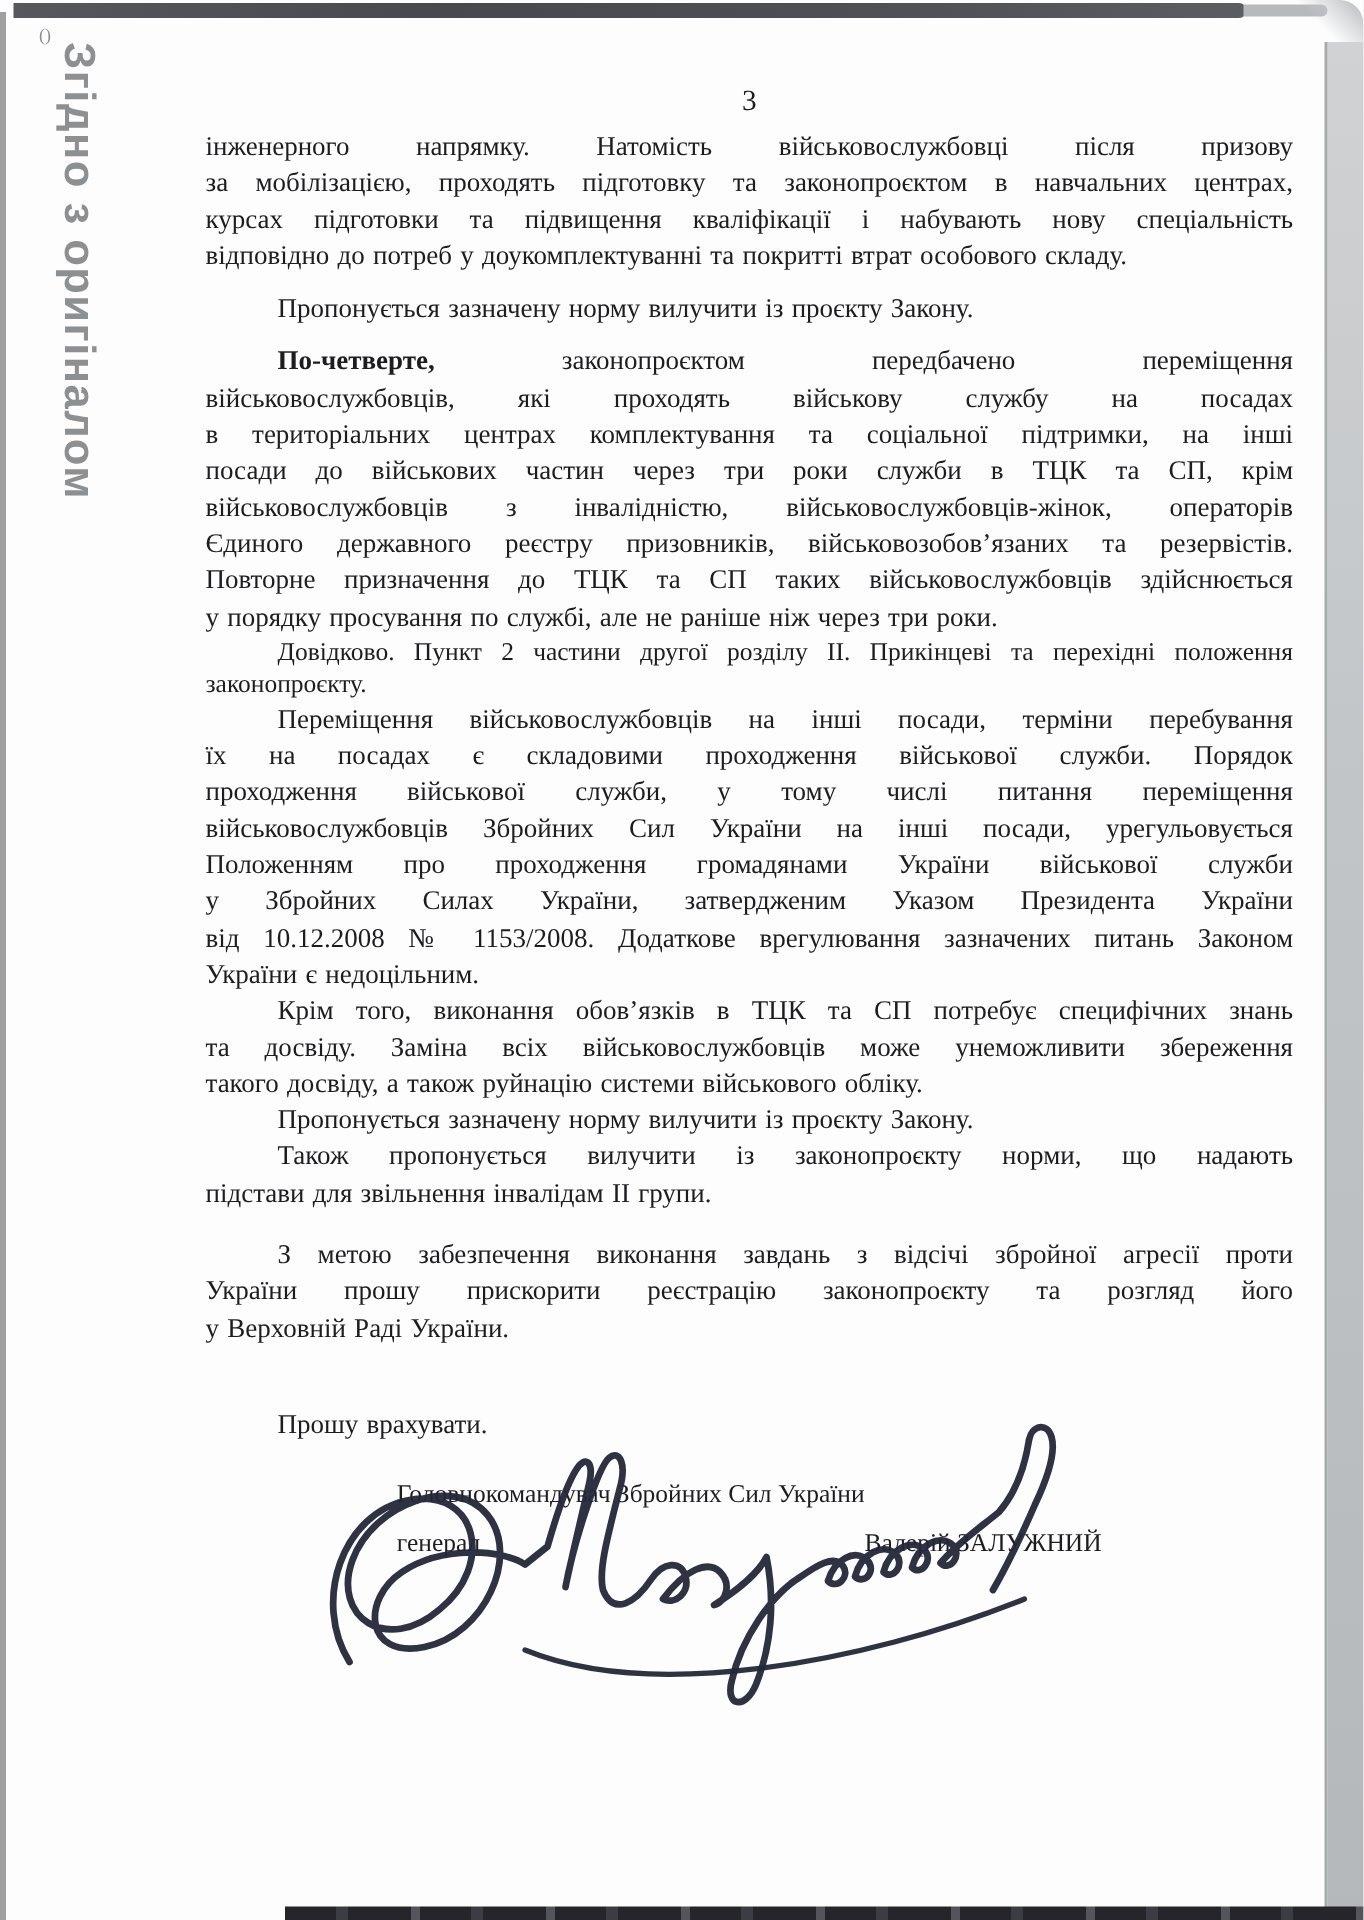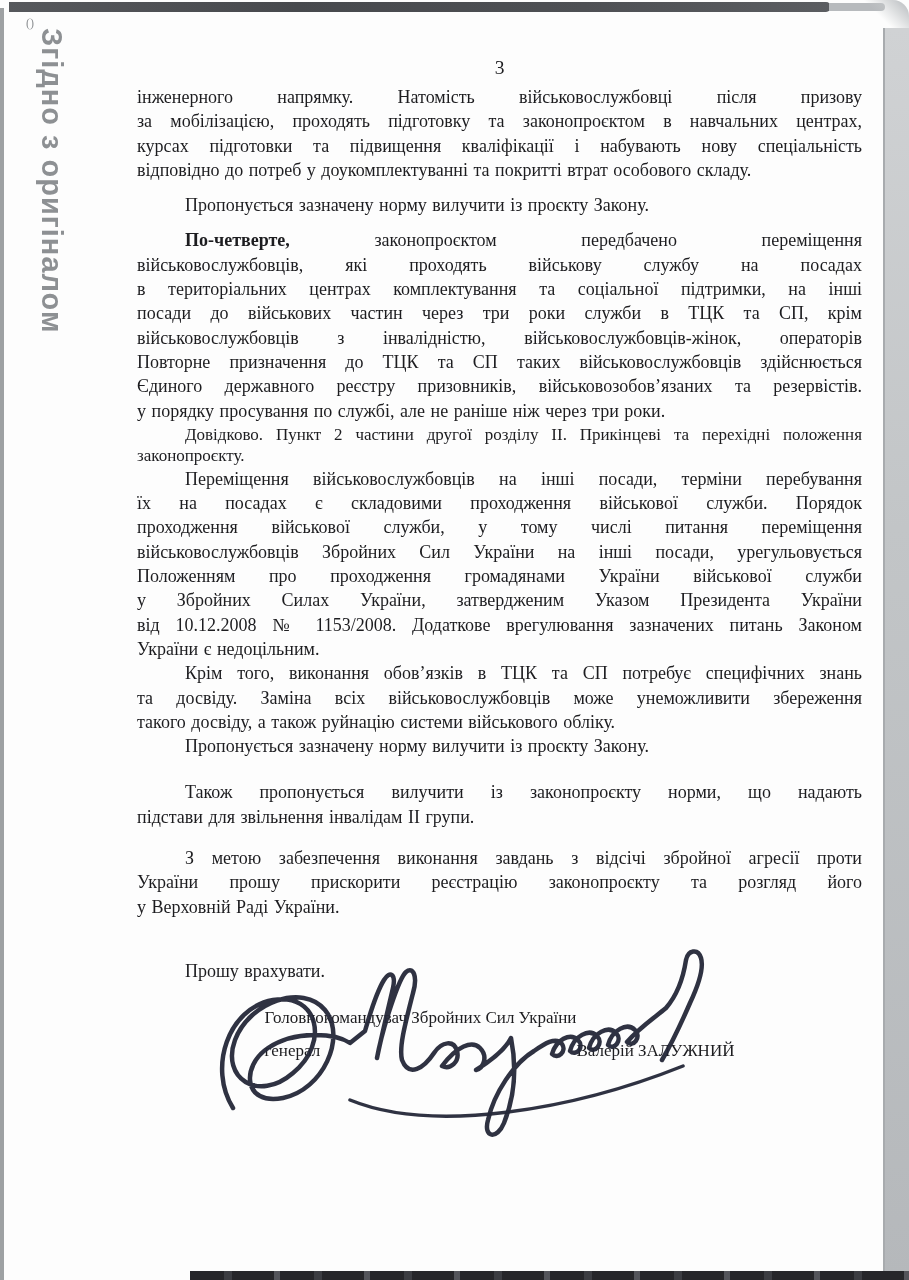--- a/index.html
+++ b/index.html
@@ -29,21 +29,21 @@
     font-size:19.5px;line-height:24px;}
   .doc-body{position:absolute;left:137px;top:85px;width:725px;}
   .para{margin:0;font-size:18px;line-height:24.3px;}
   .para .line{text-align:left;word-spacing:1px;}
   .para .line.j{text-align:justify;text-align-last:justify;}
   .para .line.ind{text-indent:48px;}
   .para b{font-weight:bold;margin-top:31px;}
   .para.note{font-size:17px;line-height:21.5px;}
   .paragraphs .para:nth-child(2),.paragraphs .para:nth-child(3){margin-top:11px;}
   .paragraphs .para:nth-child(4){margin-top:1px;}
-  .paragraphs .para:nth-child(8){margin-top:22px;}
+  .paragraphs .para:nth-child(8){margin-top:0;}
   .paragraphs .para:nth-child(9){margin-top:17px;}
   .paragraphs .para:nth-child(10){margin-top:40px;}
 
   .sig-row{display:flex;justify-content:center;align-items:flex-end;margin-top:23px;
     font-size:17px;line-height:24.3px;}
   .sig-left div + div{margin-top:8px;}
   .sig-name{white-space:nowrap;}
 
   .signature{position:absolute;left:213px;top:948px;width:505px;height:205px;}
   .signature path{fill:none;stroke:#242738;stroke-width:4.5;stroke-linecap:round;stroke-linejoin:round;opacity:.95;}
@@ -76,22 +76,22 @@
         </div>
         <div class="para ">
           <div class="line ind">Пропонується зазначену норму вилучити із проєкту Закону.</div>
         </div>
         <div class="para ">
           <div class="line j ind"><b>По-четверте,</b> законопроєктом передбачено переміщення</div>
           <div class="line j">військовослужбовців, які проходять військову службу на посадах</div>
           <div class="line j">в територіальних центрах комплектування та соціальної підтримки, на інші</div>
           <div class="line j">посади до військових частин через три роки служби в ТЦК та СП, крім</div>
           <div class="line j">військовослужбовців з інвалідністю, військовослужбовців-жінок, операторів</div>
+          <div class="line j">Єдиного державного реєстру призовників, військовозобов’язаних та резервістів.</div>
           <div class="line j">Повторне призначення до ТЦК та СП таких військовослужбовців здійснюється</div>
-          <div class="line j">Єдиного державного реєстру призовників, військовозобов’язаних та резервістів.</div>
           <div class="line">у порядку просування по службі, але не раніше ніж через три роки.</div>
         </div>
         <div class="para note">
           <div class="line j ind">Довідково. Пункт 2 частини другої розділу ІІ. Прикінцеві та перехідні положення</div>
           <div class="line">законопроєкту.</div>
         </div>
         <div class="para ">
           <div class="line j ind">Переміщення військовослужбовців на інші посади, терміни перебування</div>
           <div class="line j">їх на посадах є складовими проходження військової служби. Порядок</div>
           <div class="line j">проходження військової служби, у тому числі питання переміщення</div>

